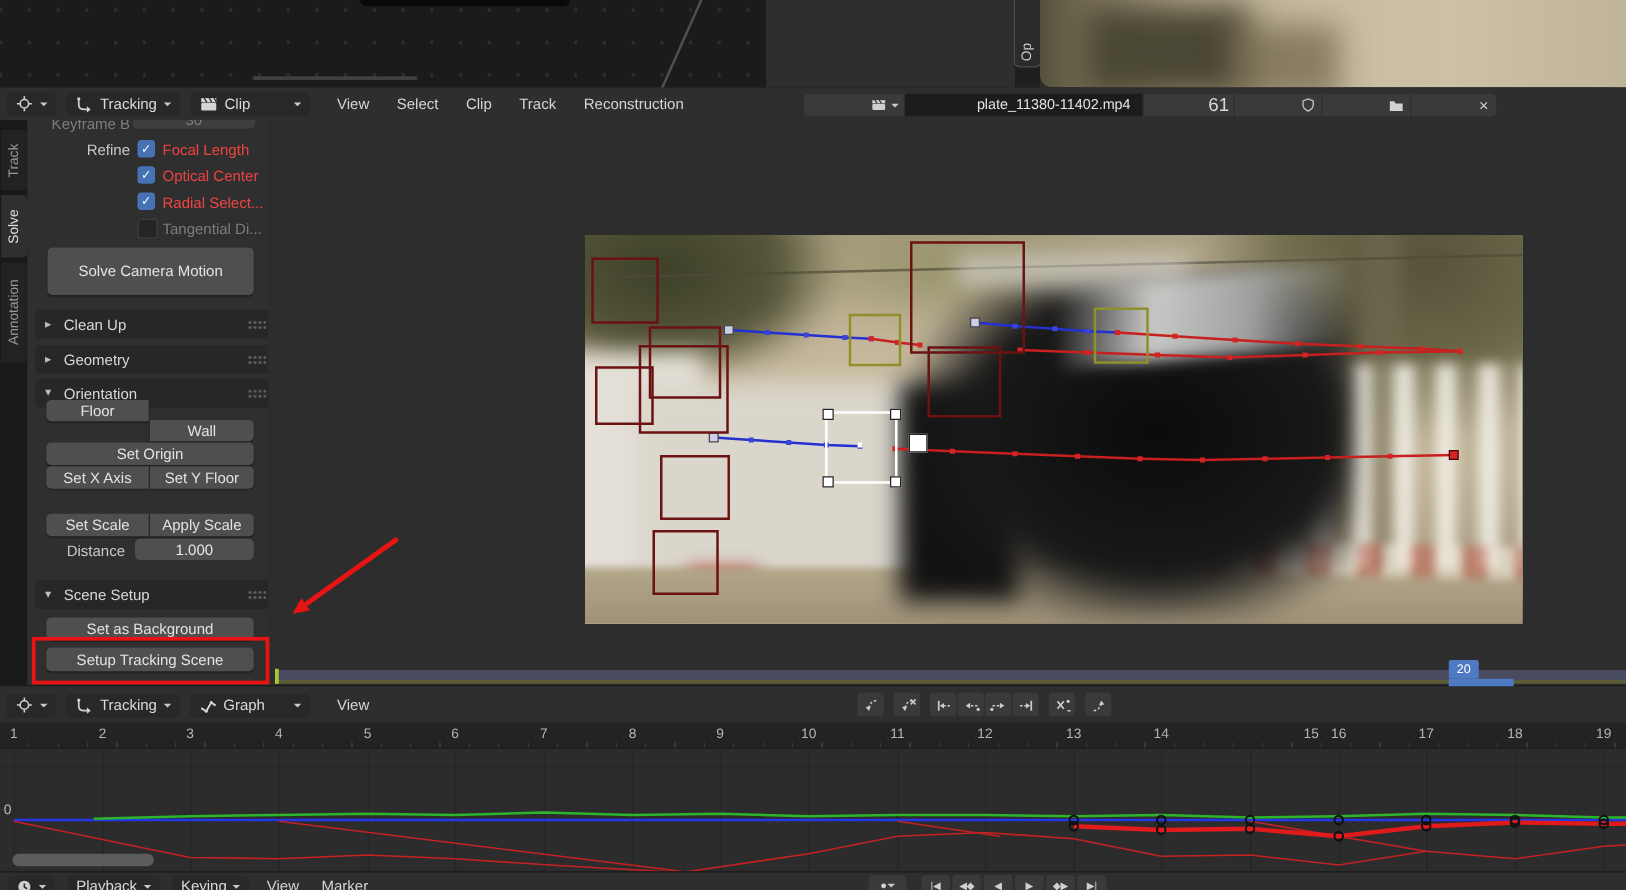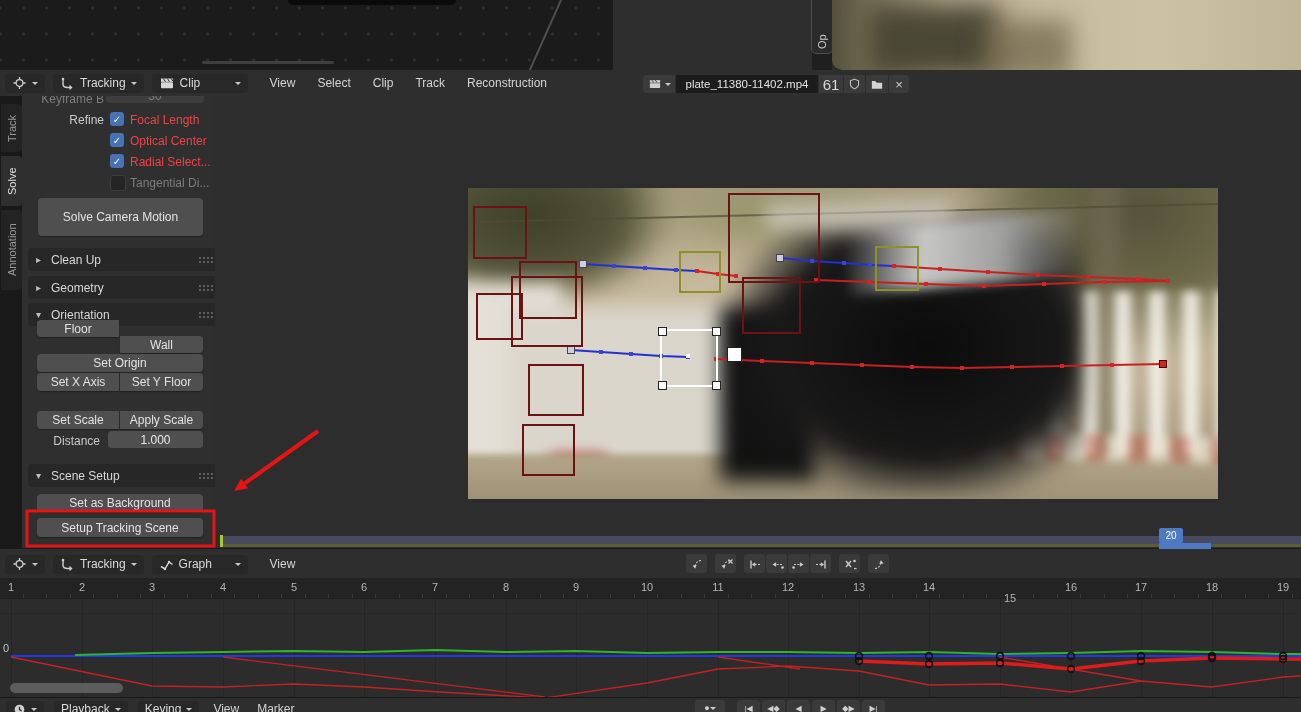--- a/index.html
+++ b/index.html
@@ -25,21 +25,21 @@
   #video-top .blob2{position:absolute;left:150px;top:20px;width:90px;height:60px;background:#6e6348;filter:blur(12px);opacity:.7;}
   
   .ed-header{display:flex;align-items:center;gap:8px;background:#2e2e2e;padding-left:5px;}
   #clip-header{left:0;top:70px;width:1301px;height:26px;border-bottom:1px solid #232323;}
   #graph-header{left:0;top:548px;width:1301px;height:30px;border-top:1px solid #1b1b1b;border-bottom:1px solid #232323;}
   .ddl{display:flex;align-items:center;gap:5px;background:#282828;border-radius:4px;height:19px;padding:0 7px;color:#dadada;cursor:default;}
   .chev{width:0;height:0;border:3.5px solid transparent;border-top-color:#c9c9c9;margin-top:4px;display:inline-block;}
   .menu{color:#d4d4d4;padding:0 4px;}
   .menu-row{display:flex;gap:14px;margin-left:10px;}
   #datablock{position:absolute;left:643px;top:75px;height:18px;display:flex;gap:1px;align-items:stretch;}
-  #datablock>div{background:#3a3a3a;display:flex;align-items:center;justify-content:center;color:#d8d8d8;}
+  #datablock>div{background:#3a3a3a;display:flex;align-items:center;justify-content:center;color:#d8d8d8;padding-left:48px;}
   #db-icon{width:32px;border-radius:4px 0 0 4px;gap:3px;}
   #db-name{width:142px;background:#1c1c1c!important;font-size:11.5px;color:#e2e2e2!important;}
   #db-users{width:24px;font-size:15px;}
   #db-shield{width:21px;}
   #db-folder{width:22px;}
   #db-x{width:20px;border-radius:0 4px 4px 0;font-size:13px;color:#cfcfcf!important;}
   
   #tabstrip{left:0;top:96px;width:22px;height:452px;background:#191919;}
   .vtab{position:absolute;left:1px;width:21px;background:#232323;color:#9b9b9b;font-size:11px;
     writing-mode:vertical-rl;transform:rotate(180deg);display:flex;align-items:center;justify-content:center;
@@ -432,21 +432,21 @@
       <span class="rnum" style="left: 294px;">5</span>
       <span class="rnum" style="left: 364px;">6</span>
       <span class="rnum" style="left: 435px;">7</span>
       <span class="rnum" style="left: 506px;">8</span>
       <span class="rnum" style="left: 576px;">9</span>
       <span class="rnum" style="left: 647px;">10</span>
       <span class="rnum" style="left: 718px;">11</span>
       <span class="rnum" style="left: 788px;">12</span>
       <span class="rnum" style="left: 859px;">13</span>
       <span class="rnum" style="left: 929px;">14</span>
-      <span class="rnum" style="left: 1010px; margin-top: 11px;">15</span>
+      <span class="rnum" style="left: 1049px;">15</span>
       <span class="rnum" style="left: 1071px;">16</span>
       <span class="rnum" style="left: 1141px;">17</span>
       <span class="rnum" style="left: 1212px;">18</span>
       <span class="rnum" style="left: 1283px;">19</span>
     </div>
   <div class="abs" id="graph">
     <div class="ghline" style="top:15px;"></div>
     <span id="zero-label">0</span>
     <svg id="graph-svg" width="1301" height="99">
         <polyline points="11,58 1301,58" fill="none" stroke="#2337e8" stroke-width="2"></polyline>

